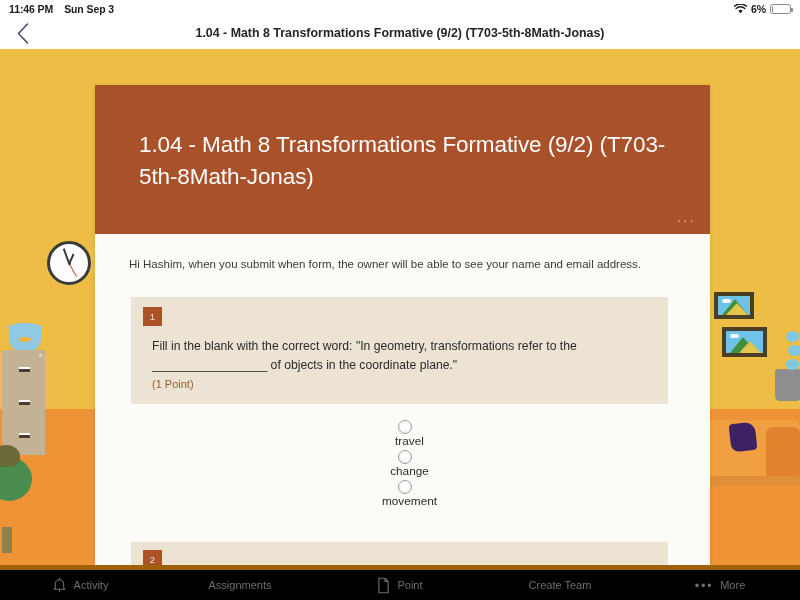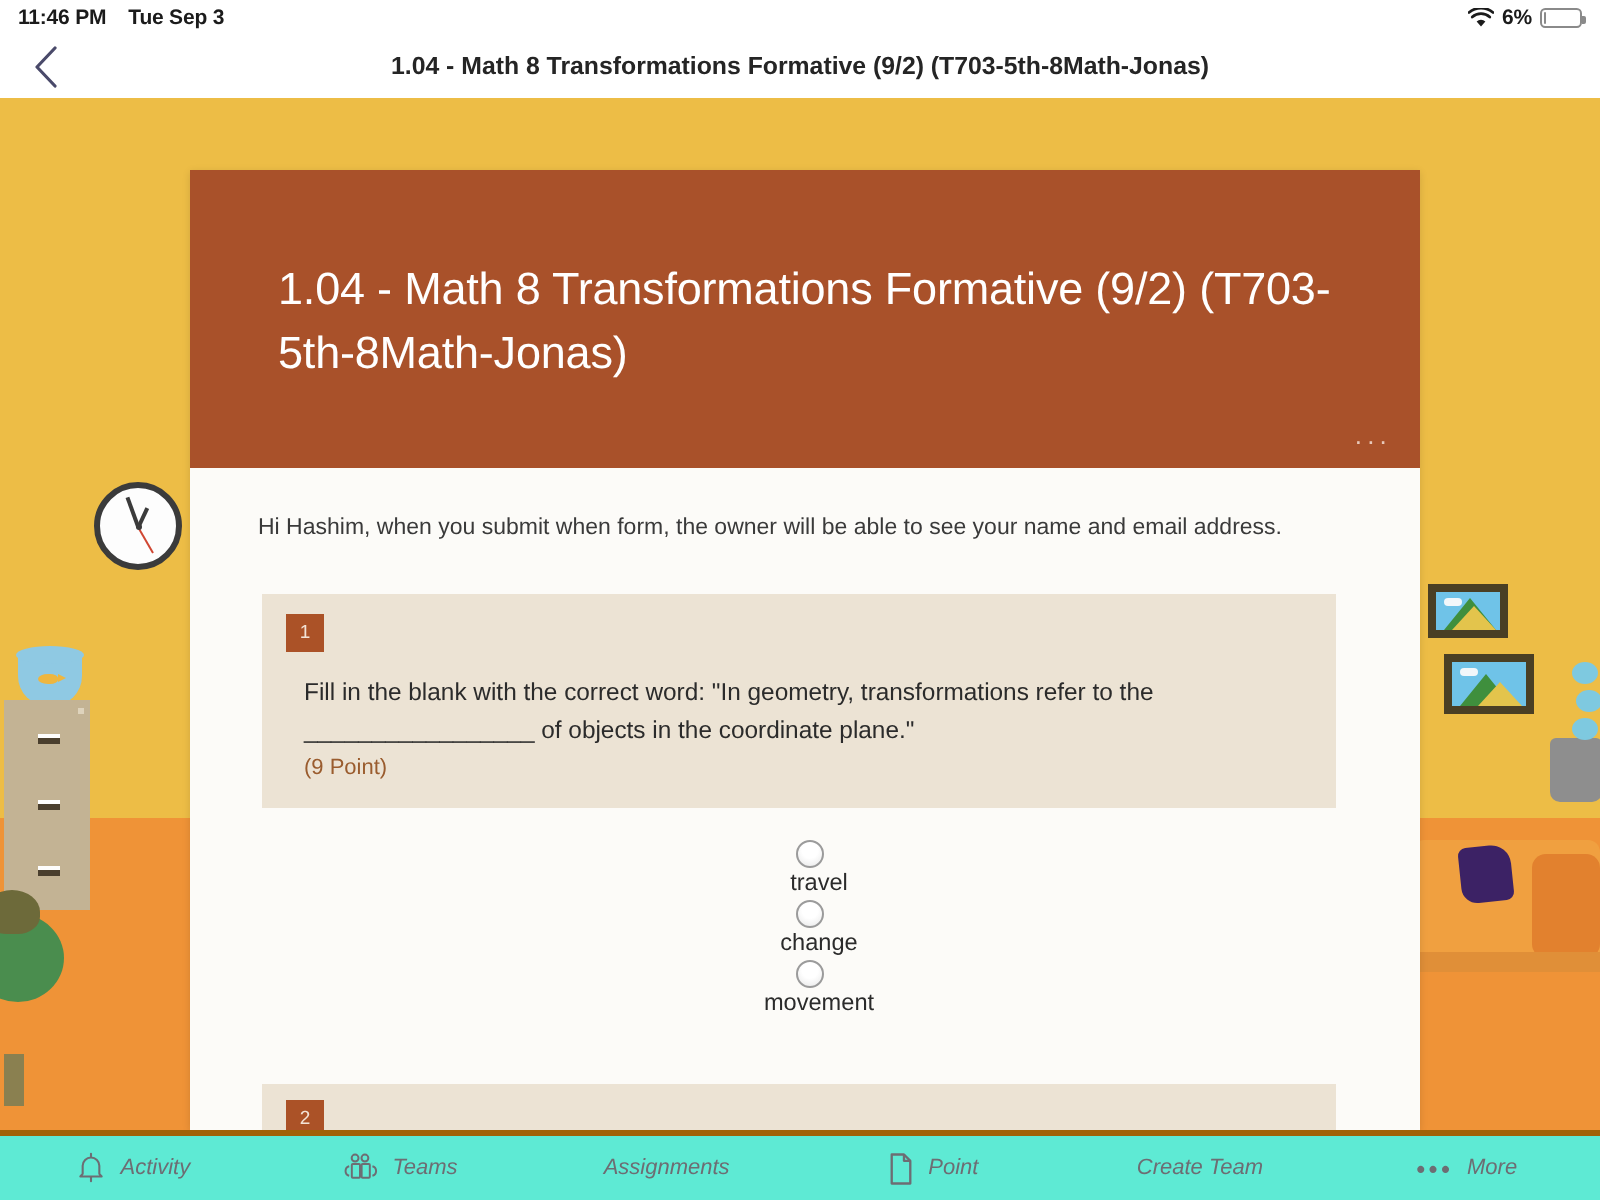--- a/index.html
+++ b/index.html
@@ -146,39 +146,38 @@
   .opt-label { font-size:11.8px; color:#2b2b2b; margin-left:12px; }
 
   .qblock2 {
     margin-top:32px; margin-left:2px; width:537px; height:45px;
     background:#ece3d4; padding:8px 12px;
   }
 
   
   .bottomnav {
     position:absolute; left:0; top:565px; width:800px; height:35px;
-    background:#5eead4; display:flex; align-items:center;
-    border-top:3px solid #a16207;
-    font-style:italic;
+    background:#000000; display:flex; align-items:center;
+    border-top:5px solid #a16207;
   }
   .nav-item {
     flex:1; display:flex; align-items:center; justify-content:center; gap:7px;
     font-size:11px; color:#6d6d73; height:100%;
   }
   .nav-ico { display:flex; align-items:center; justify-content:center; color:#6d6d73; }
   .dots3 { letter-spacing:1.6px; font-size:13px; line-height:1; }
 </style>
 </head>
 <body>
 
 <div id="root">
 
   <div class="statusbar">
     <span class="sb-time">11:46 PM</span>
-    <span class="sb-date">Tue Sep 3</span>
+    <span class="sb-date">Sun Sep 3</span>
     <span class="sb-right">
       <span class="nav-ico">
         <svg width="13" height="10" viewBox="0 0 16 12">
           <path d="M8 11.2 L5.3 8.2 A4 4 0 0 1 10.7 8.2 Z" fill="#1b1b1b"></path>
           <path d="M2.6 5.4 A8 8 0 0 1 13.4 5.4" stroke="#1b1b1b" stroke-width="1.7" fill="none" stroke-linecap="round"></path>
           <path d="M0.6 2.6 A11.5 11.5 0 0 1 15.4 2.6" stroke="#1b1b1b" stroke-width="1.7" fill="none" stroke-linecap="round"></path>
         </svg>
       </span>
       <span class="sb-batt-pct">6%</span>
       <span class="batt-shell">
@@ -250,21 +249,21 @@
         <div class="card-title">1.04 - Math 8 Transformations Formative (9/2) (T703-5th-8Math-Jonas)</div>
         <div class="header-more">...</div>
       </div>
 
       <div class="card-body">
         <div class="greeting">Hi Hashim, when you submit when form, the owner will be able to see your name and email address.</div>
 
         <div class="qblock">
           <div class="qnum">1</div>
           <div class="qtext">Fill in the blank with the correct word: "In geometry, transformations refer to the _________________ of objects in the coordinate plane."</div>
-          <div class="qpoints">(9 Point)</div>
+          <div class="qpoints">(1 Point)</div>
         </div>
 
         <div class="options">
           <div class="opt">
             <span class="radio"></span>
             <span class="opt-label">travel</span>
           </div>
           <div class="opt">
             <span class="radio"></span>
             <span class="opt-label">change</span>
@@ -290,33 +289,20 @@
       <span class="nav-ico">
         <svg width="15" height="16" viewBox="0 0 18 19">
           <path d="M4 13 V8.2 A5 5 0 0 1 14 8.2 V13 L15.4 14.6 H2.6 Z" stroke="#6d6d73" stroke-width="1.25" fill="none" stroke-linejoin="round"></path>
           <path d="M9 2.6 V1" stroke="#6d6d73" stroke-width="1.25" stroke-linecap="round"></path>
           <path d="M9 15 V17.4" stroke="#6d6d73" stroke-width="1.25" stroke-linecap="round"></path>
         </svg>
       </span>
       <span>Activity</span>
     </div>
 
-    <div class="nav-item">
-      <span class="nav-ico">
-        <svg width="18" height="16" viewBox="0 0 22 19">
-          <circle cx="8" cy="3.4" r="2.1" stroke="#6d6d73" stroke-width="1.2" fill="none"></circle>
-          <circle cx="14" cy="3.4" r="2.1" stroke="#6d6d73" stroke-width="1.2" fill="none"></circle>
-          <rect x="6" y="7" width="5" height="8.5" stroke="#6d6d73" stroke-width="1.2" fill="none" rx="0.6"></rect>
-          <rect x="12" y="7" width="5" height="8.5" stroke="#6d6d73" stroke-width="1.2" fill="none" rx="0.6"></rect>
-          <path d="M4.4 8.4 A3 3 0 0 0 4.4 14.2" stroke="#6d6d73" stroke-width="1.2" fill="none"></path>
-          <path d="M18.6 8.4 A3 3 0 0 1 18.6 14.2" stroke="#6d6d73" stroke-width="1.2" fill="none"></path>
-        </svg>
-      </span>
-      <span>Teams</span>
-    </div>
 
     <div class="nav-item">
       <span>Assignments</span>
     </div>
 
 
     <div class="nav-item">
       <span class="nav-ico">
         <svg width="13" height="17" viewBox="0 0 14 18">
           <path d="M2 1.2 H8.6 L12 4.6 V16.8 H2 Z" stroke="#6d6d73" stroke-width="1.25" fill="none" stroke-linejoin="round"></path>

